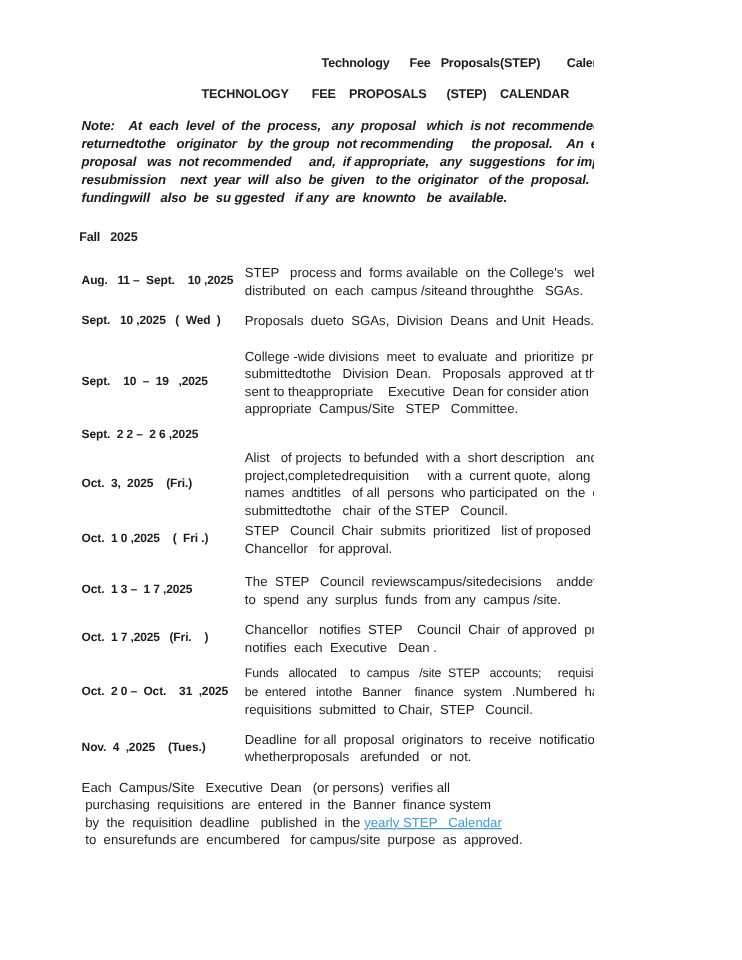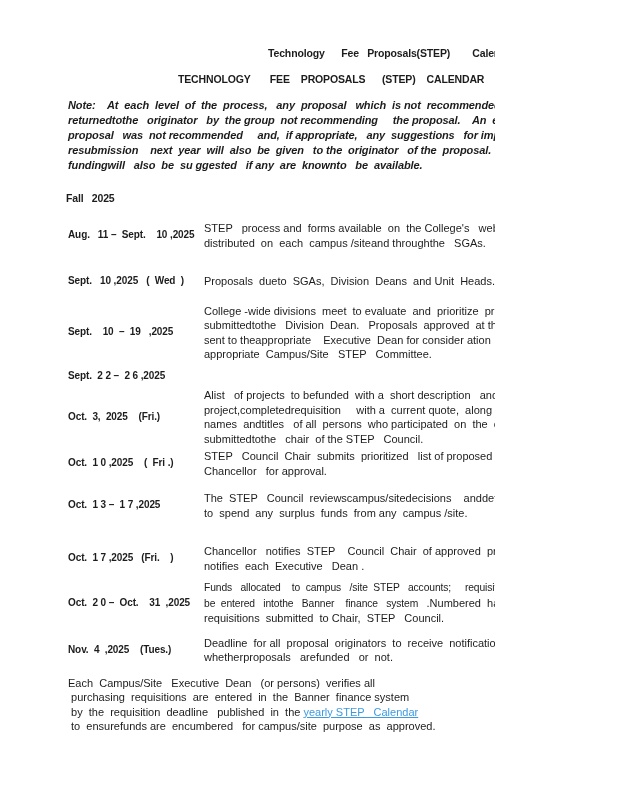--- a/index.html
+++ b/index.html
@@ -6,21 +6,21 @@
   .page {
     position:relative; width:495px; height:800px; background:#ffffff;
     font-family:"Liberation Sans", sans-serif; color:#1c1c1c; overflow:hidden;
   }
   .pre { white-space:pre; }
   .h1 {
     position:absolute; left:268px; top:47px;
     font-size:10.5px; font-weight:bold; letter-spacing:-0.15px; line-height:12px;
   }
   .h2 {
-    position:absolute; left:178px; top:73px;
+    position:absolute; left:168px; top:73px;
     font-size:10.5px; font-weight:bold; letter-spacing:-0.15px; line-height:12px;
   }
   .stray-dot {
     position:absolute; left:553px; top:43px; width:2px; height:2px;
     background:#a07878; border-radius:50%;
   }
   .note {
     position:absolute; left:68px; top:98px; width:505px;
     font-size:11px; font-weight:bold; font-style:italic;
     line-height:15px; letter-spacing:-0.1px;
@@ -34,21 +34,21 @@
   .row .date {
     width:136px; flex:none;
     font-size:10px; font-weight:bold; letter-spacing:-0.1px; line-height:14.5px;
     white-space:pre;
   }
   .row .desc {
     flex:1; font-size:11px; line-height:14.5px; white-space:pre;
   }
   .cond { font-weight:normal; font-size:10.3px; letter-spacing:-0.1px; }
   .link { text-decoration:underline; cursor:pointer; }
-  .m8{margin-top:24px}.m15{margin-top:15px}.m7{margin-top:7px}.m5{margin-top:5px}
+  .m8{margin-top:11px}.m15{margin-top:15px}.m7{margin-top:7px}.m5{margin-top:5px}
   .m3{margin-top:3px}.m13{margin-top:13px}.m10{margin-top:10px}.m11{margin-top:11px}
 </style>
 </head>
 <body>
 
 <div class="page">
 
   <div class="stray-dot"></div>
 
   <div class="h1 pre">Technology      Fee   Proposals(STEP)        Calendar     2025  - 2026</div>

